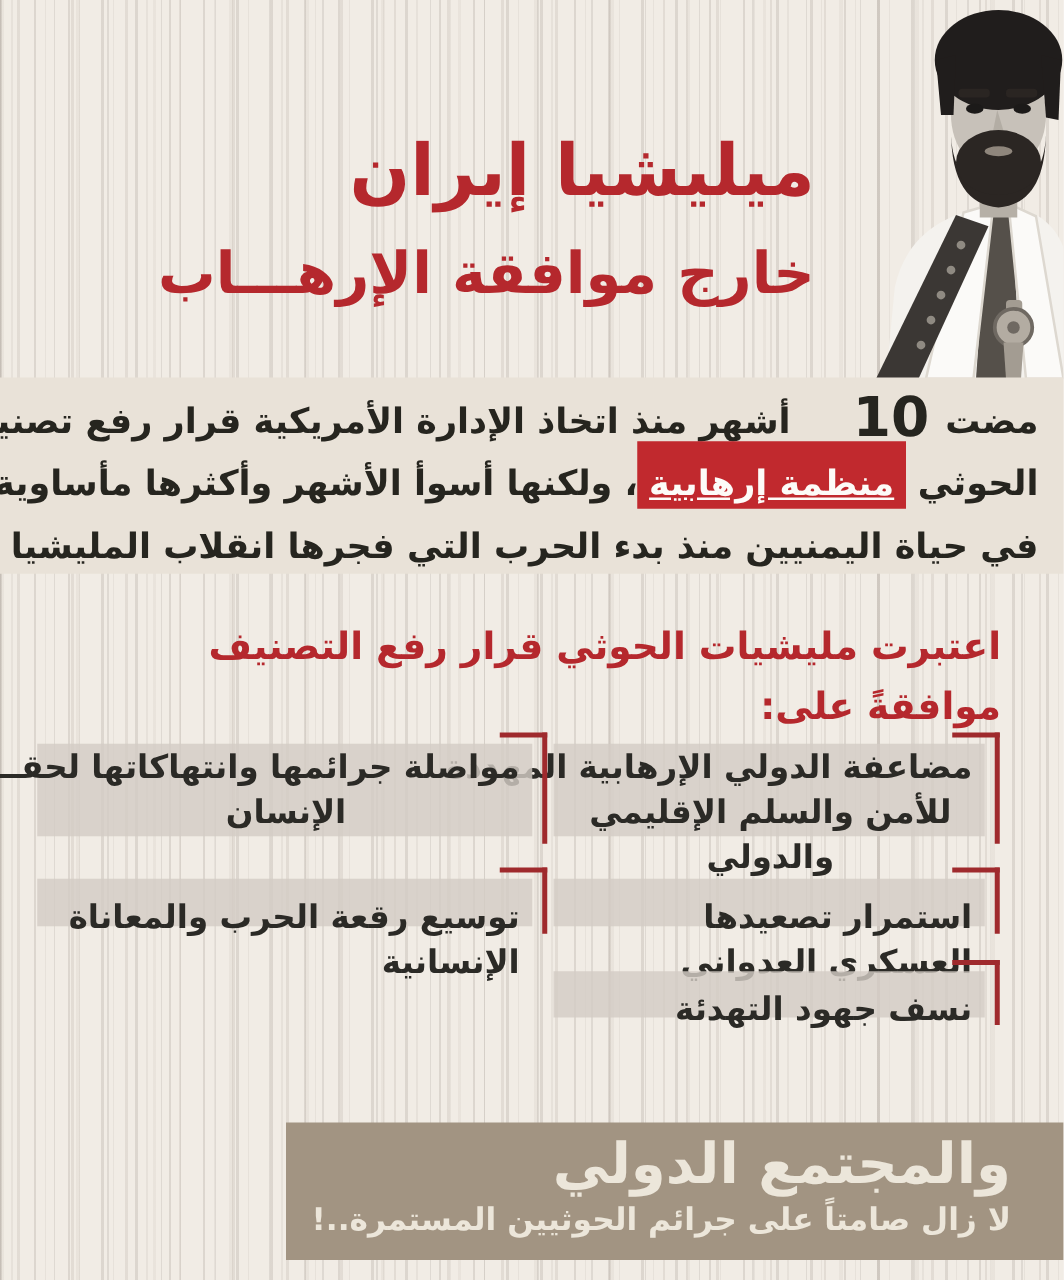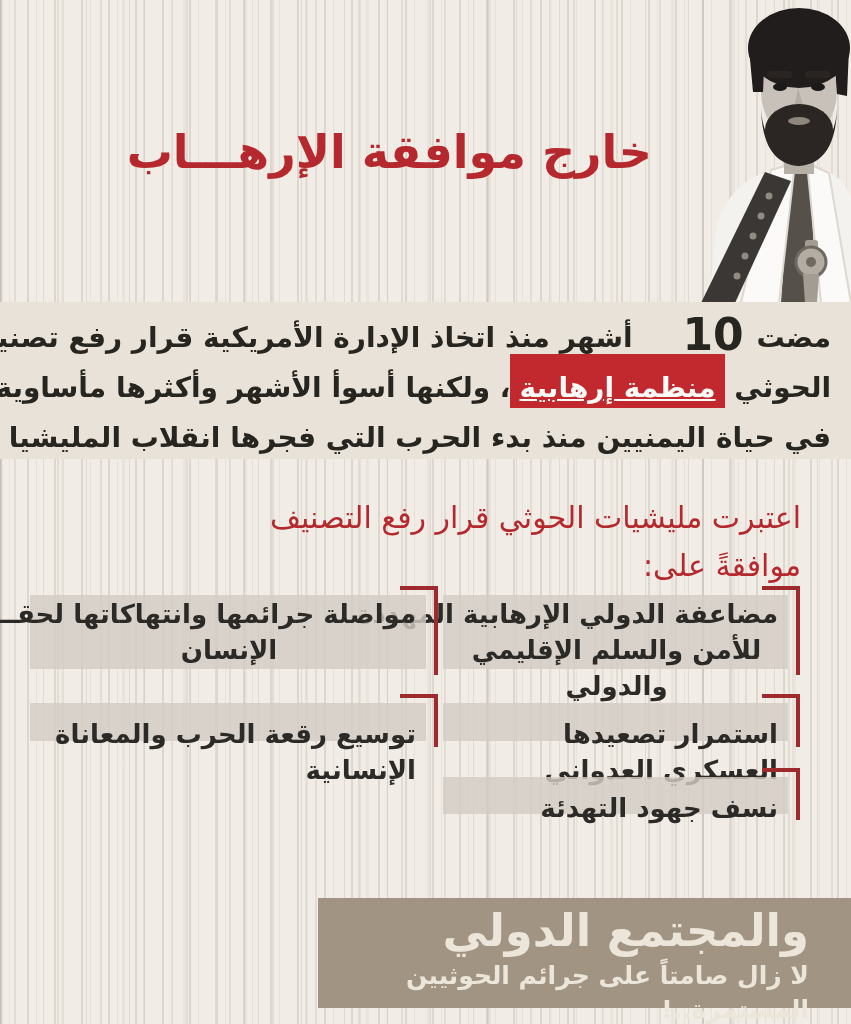--- a/index.html
+++ b/index.html
@@ -27,37 +27,37 @@
   .title-l2{font-size:46px;line-height:52px;margin-top:22px;}
   
   .intro{position:absolute;top:302px;left:0;width:851px;height:157px;z-index:3;
     background:var(--paragraph_bg);box-sizing:border-box;padding:8px 20px 0 24px;
     color:var(--text_dark);font-weight:bold;font-size:28px;}
   .intro .p-line{line-height:50px;text-align:justify;text-align-last:justify;white-space:nowrap;}
   .intro .num{font-size:44px;letter-spacing:-1px;vertical-align:-3px;padding:0 3px;margin-left:37px;}
   .intro .hl{background:var(--chip_red);color:#fdfbf8;padding:17px 9px 4px;text-decoration:underline;}
   
   .section-heading{position:absolute;top:494px;right:50px;z-index:2;text-align:right;
-    color:var(--accent_red);font-weight:normal;font-size:30px;line-height:48px;}
+    color:var(--accent_red);font-weight:bold;font-size:30px;line-height:48px;}
   
   .item{position:absolute;z-index:2;background:var(--item_bg);background:rgba(211,204,196,.82);
     color:#2b2a26;font-weight:bold;font-size:26px;box-sizing:border-box;padding:1px 10px 0 12px;}
   .bracket{position:absolute;top:-9px;right:-12px;width:34px;height:calc(100% + 11px);
     border-top:4px solid var(--bracket_red);border-right:4px solid var(--bracket_red);}
   .item .ln{line-height:36px;}
   .ln.first{text-align:justify;text-align-last:justify;white-space:nowrap;}
   .ln.cont{text-align:center;}
   .ln.single{text-align:right;line-height:36px;margin-top:12px;}
   #item-r1,#item-l1{top:595px;height:74px;}
   #item-r2,#item-l2{top:703px;height:38px;}
   #item-r3,#item-l3{top:777px;height:37px;}
   #item-r1,#item-r2,#item-r3{right:63px;width:345px;}
   #item-l1,#item-l2,#item-l3{left:30px;width:396px;}
   
-  .banner{position:absolute;top:898px;right:0;width:533px;height:110px;z-index:2;
+  .banner{position:absolute;top:898px;right:0;width:622px;height:110px;z-index:2;
     background:var(--banner_bg);box-sizing:border-box;padding:5px 42px 0 14px;
     color:var(--banner_text);text-align:right;font-weight:bold;}
   .banner-title{font-size:45px;line-height:56px;letter-spacing:-1px;}
   .banner-sub{font-size:25px;line-height:34px;margin-top:0;}
 </style>
 </head>
 <body>
 
 <div class="poster">
 
@@ -95,20 +95,21 @@
     <ellipse cx="97" cy="87" rx="7" ry="4" fill="#1c1a19"></ellipse>
     <ellipse cx="135" cy="87" rx="7" ry="4" fill="#1c1a19"></ellipse>
     <path d="M115 88 L111 108 L121 108 Z" fill="#b3ada4"></path>
 
     <path d="M78 104 C78 146 92 164 116 166 C140 164 154 146 154 104 C154 132 144 150 116 152 C88 150 78 132 78 104 Z" fill="#2b2623"></path>
     <ellipse cx="116" cy="130" rx="34" ry="26" fill="#2b2623"></ellipse>
     <ellipse cx="116" cy="121" rx="11" ry="4" fill="#8f867c"></ellipse>
   </svg>
 
   <div class="title-block">
+    <div class="title-l1">ميليشيا إيران</div>
     <div class="title-l2">خارج موافقة الإرهـــاب</div>
   </div>
 
   <div class="intro">
     <div class="p-line"><span>مضت </span><span class="num">10</span><span> أشهر منذ اتخاذ الإدارة الأمريكية قرار رفع تصنيف مليشيا</span></div>
     <div class="p-line"><span>الحوثي </span><span class="hl">منظمة إرهابية</span><span>، ولكنها أسوأ الأشهر وأكثرها مأساوية ودموية</span></div>
     <div class="p-line">في حياة اليمنيين منذ بدء الحرب التي فجرها انقلاب المليشيا</div>
   </div>
 
   <div class="section-heading">

